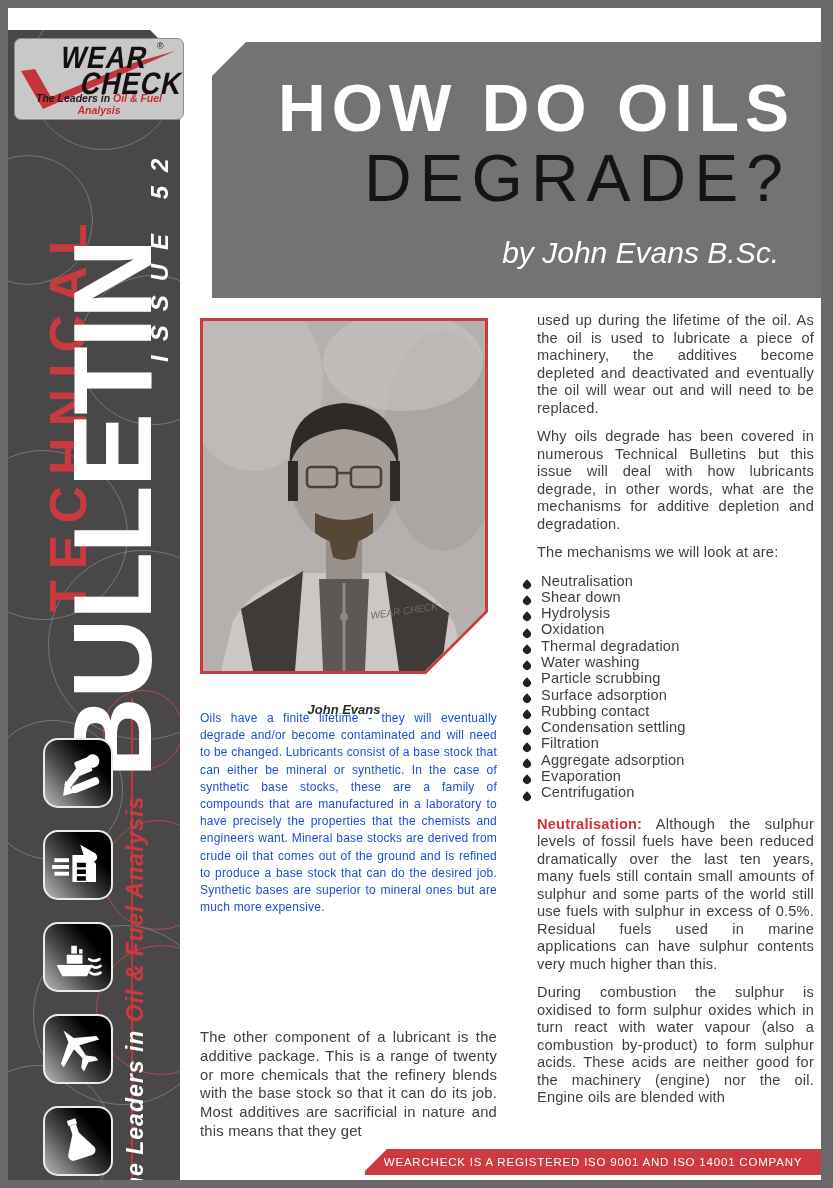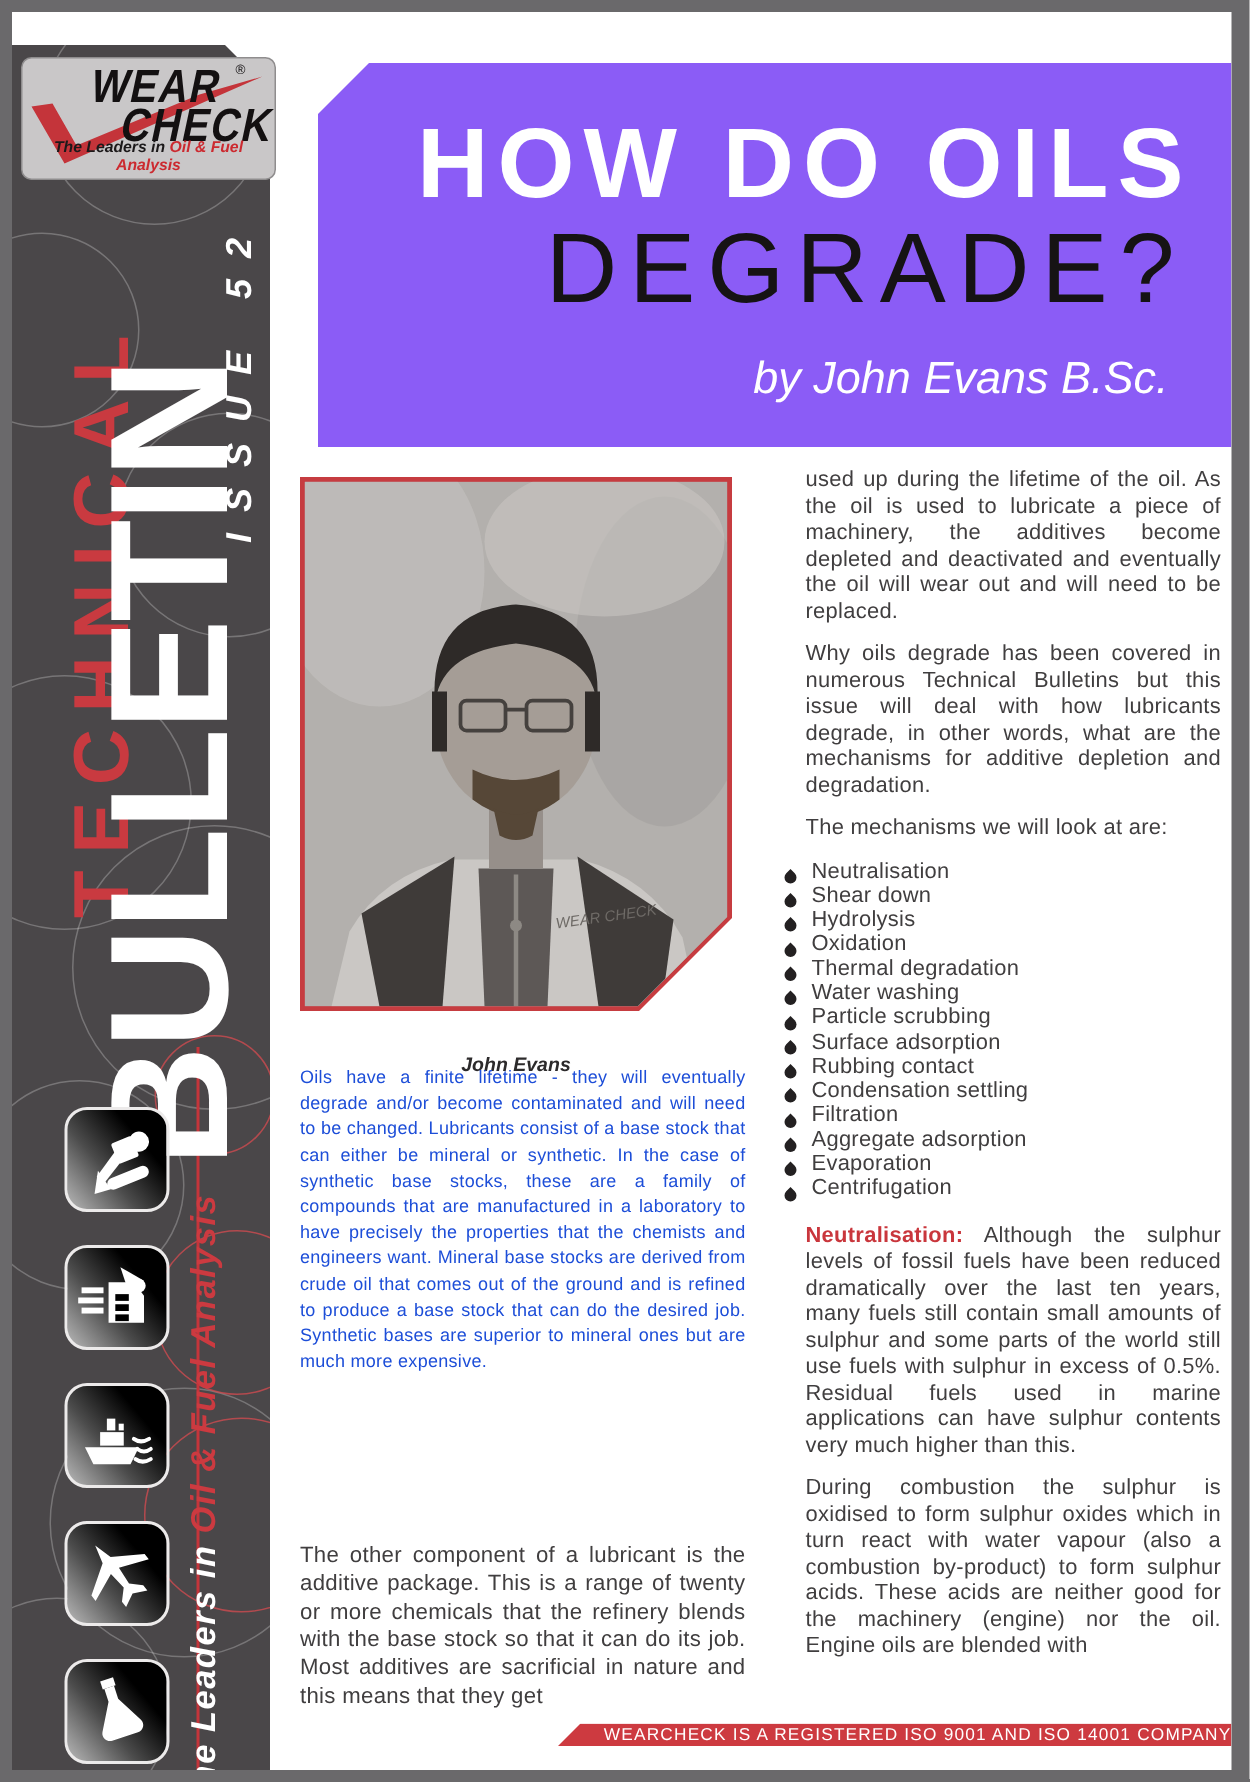--- a/index.html
+++ b/index.html
@@ -31,21 +31,21 @@
   .logo-box { position:absolute; left:6px; top:30px; width:170px; height:82px; background:#c9c7c8;
               border-radius:7px; overflow:hidden; border:1px solid #8f8d8e; }
   .logo-word { position:absolute; font-weight:bold; color:#131011; transform:skewX(-12deg) scaleY(1.15); letter-spacing:1px; }
   .logo-w1 { left:46px; top:4px;  font-size:27px; }
   .logo-w2 { left:66px; top:30px; font-size:27px; }
   .logo-reg { position:absolute; left:142px; top:2px; font-size:9px; color:#131011; }
   .logo-tag { position:absolute; left:0; right:0; bottom:3px; text-align:center; font-size:10.5px; font-style:italic; font-weight:bold; }
   .logo-tag .b { color:#1c191a; } .logo-tag .r { color:#cc2a30; }
 
   
-  .band { position:absolute; left:204px; top:34px; width:609px; height:256px; background:#8b5cf6;
+  .band { position:absolute; left:204px; top:34px; width:609px; height:256px; background:#737373;
           clip-path:polygon(0 34px, 34px 0, 100% 0, 100% 100%, 0 100%); }
   .t1 { margin-top:32px; text-align:right; padding-right:26px; font-size:66px; line-height:68px;
         font-weight:bold; letter-spacing:6px; color:#ffffff; }
   .t2 { text-align:right; padding-right:30px; font-size:66px; line-height:72px; font-weight:normal; letter-spacing:8px; color:#161314; }
   .byline { margin-top:22px; text-align:right; padding-right:42px; font-size:30px; font-style:italic; color:#ffffff; }
 
   
   .photo { position:absolute; left:192px; top:310px; width:288px; height:356px; background:#c63c40;
            clip-path:polygon(0 0,100% 0,100% calc(100% - 62px),calc(100% - 62px) 100%,0 100%); }
   .photo-inner { position:absolute; left:3px; top:3px; right:3px; bottom:3px; background:#b3b0ad;
@@ -62,23 +62,23 @@
               color:#403e3f; letter-spacing:.2px; }
   .col2 { position:absolute; left:513px; top:304px; width:293px; font-size:14.6px; line-height:17.5px;
           color:#403e3f; letter-spacing:.2px; }
   .col2 p { margin-bottom:11px;margin-left:16px; }
   .mech { list-style:none; margin:3px 0 15px 2px; }
   .mech li { display:flex; align-items:flex-end; gap:10px; line-height:16.3px; }
   .drop { width:8px; height:8px; background:#232021; border-radius:0 50% 50% 50%; transform:rotate(45deg); flex:0 0 auto; }
   .neut-label { font-weight:bold; color:#c9363c; }
 
   
-  .footer-bar { position:absolute; left:357px; top:1141px; width:456px; height:15px; background:#cd3a40;
+  .footer-bar { position:absolute; left:357px; top:1141px; width:456px; height:26px; background:#cd3a40;
                 clip-path:polygon(0 22px, 22px 0, 100% 0, 100% 100%, 0 100%);
-                display:flex; align-items:center; justify-content:flex-end;
+                display:flex; align-items:center; justify-content:center;
                 color:#ffffff; font-size:11.5px; letter-spacing:.8px; }
 </style>
 </head>
 <body>
 
 <div class="page">
 
   <div class="sidebar">
     <div class="circle" style="left:20px;top:-30px;width:150px;height:150px"></div>
     <div class="circle" style="left:-45px;top:125px;width:130px;height:130px"></div>

